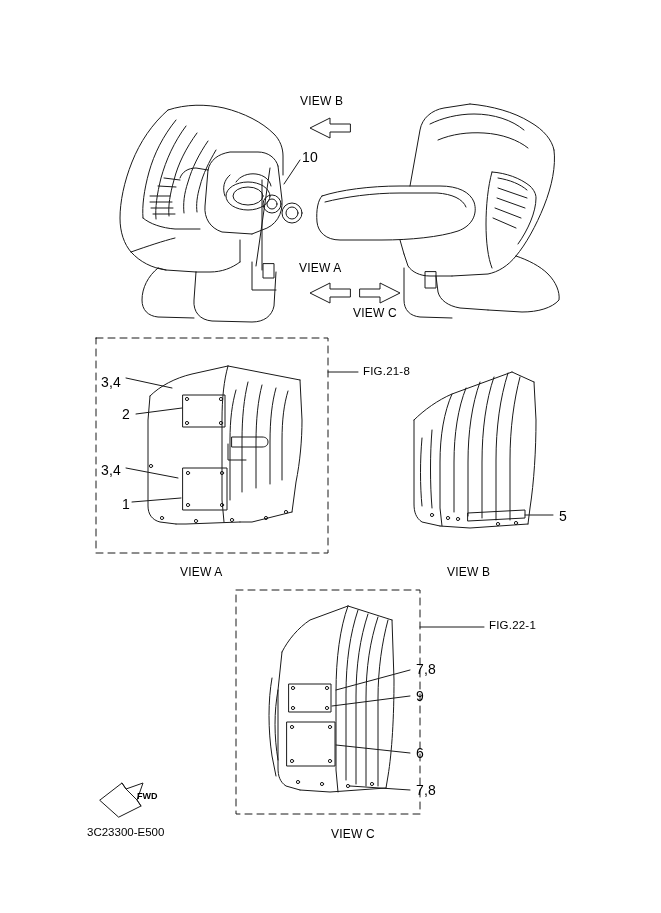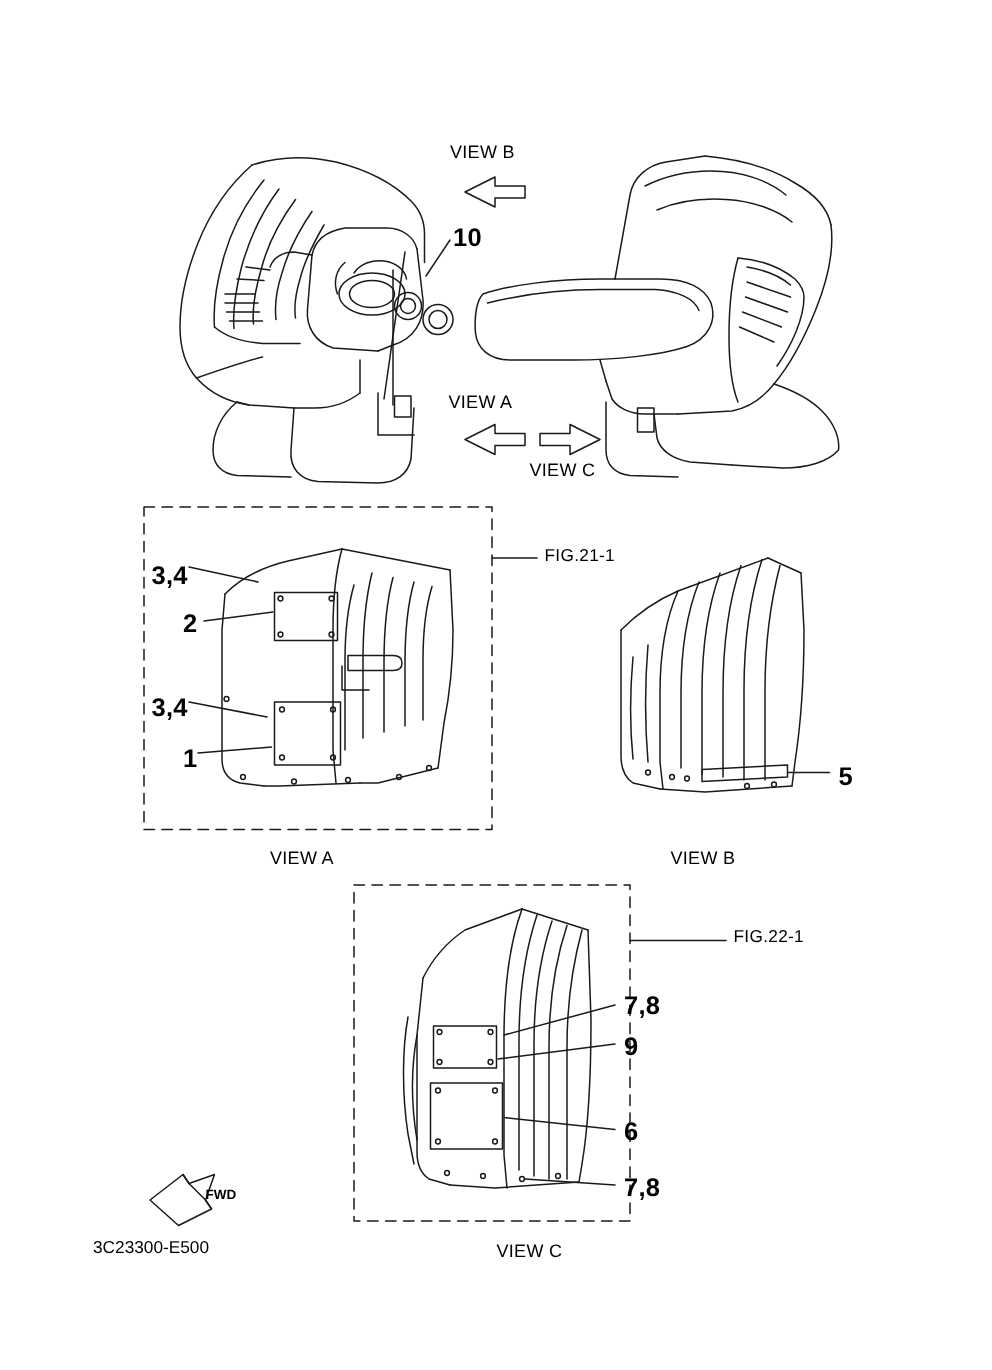--- a/index.html
+++ b/index.html
@@ -27,21 +27,21 @@
     width: 661px;
     height: 913px;
   }
   .lbl {
     position: absolute;
     font-size: 11.5px;
     letter-spacing: 0.2px;
     white-space: nowrap;
     line-height: 1;
   }
-  .callout { font-size: 17px; font-weight: bold; }
+  .callout { font-size: 14px; }
   .viewlabel { font-size: 12px; }
   .fwd-text {
     position: absolute;
     font-size: 9px;
     font-weight: bold;
     color: #000;
   }
   .partcode {
     position: absolute;
     font-size: 11.5px;
@@ -270,24 +270,24 @@
   <div class="lbl callout" style="left:101px; top:375px;">3,4</div>
   <div class="lbl callout" style="left:122px; top:407px;">2</div>
   <div class="lbl callout" style="left:101px; top:463px;">3,4</div>
   <div class="lbl callout" style="left:122px; top:497px;">1</div>
   <div class="lbl callout" style="left:559px; top:509px;">5</div>
   <div class="lbl callout" style="left:416px; top:662px;">7,8</div>
   <div class="lbl callout" style="left:416px; top:689px;">9</div>
   <div class="lbl callout" style="left:416px; top:746px;">6</div>
   <div class="lbl callout" style="left:416px; top:783px;">7,8</div>
 
-  <div class="lbl" style="left:363px; top:366px;">FIG.21-1</div>
+  <div class="lbl" style="left:363px; top:366px;">FIG.21-8</div>
   <div class="lbl" style="left:489px; top:620px;">FIG.22-1</div>
 
   <div class="lbl viewlabel" style="left:180px; top:566px;">VIEW A</div>
   <div class="lbl viewlabel" style="left:447px; top:566px;">VIEW B</div>
   <div class="lbl viewlabel" style="left:331px; top:828px;">VIEW C</div>
 
   <div class="fwd-text" style="left:113px; top:791px;padding-left:24px;">FWD</div>
 
-  <div class="partcode" style="left:62px; top:826px;">3C23300-E500</div>
+  <div class="partcode" style="left:87px; top:826px;">3C23300-E500</div>
 
 </div>
 
 </body></html>

